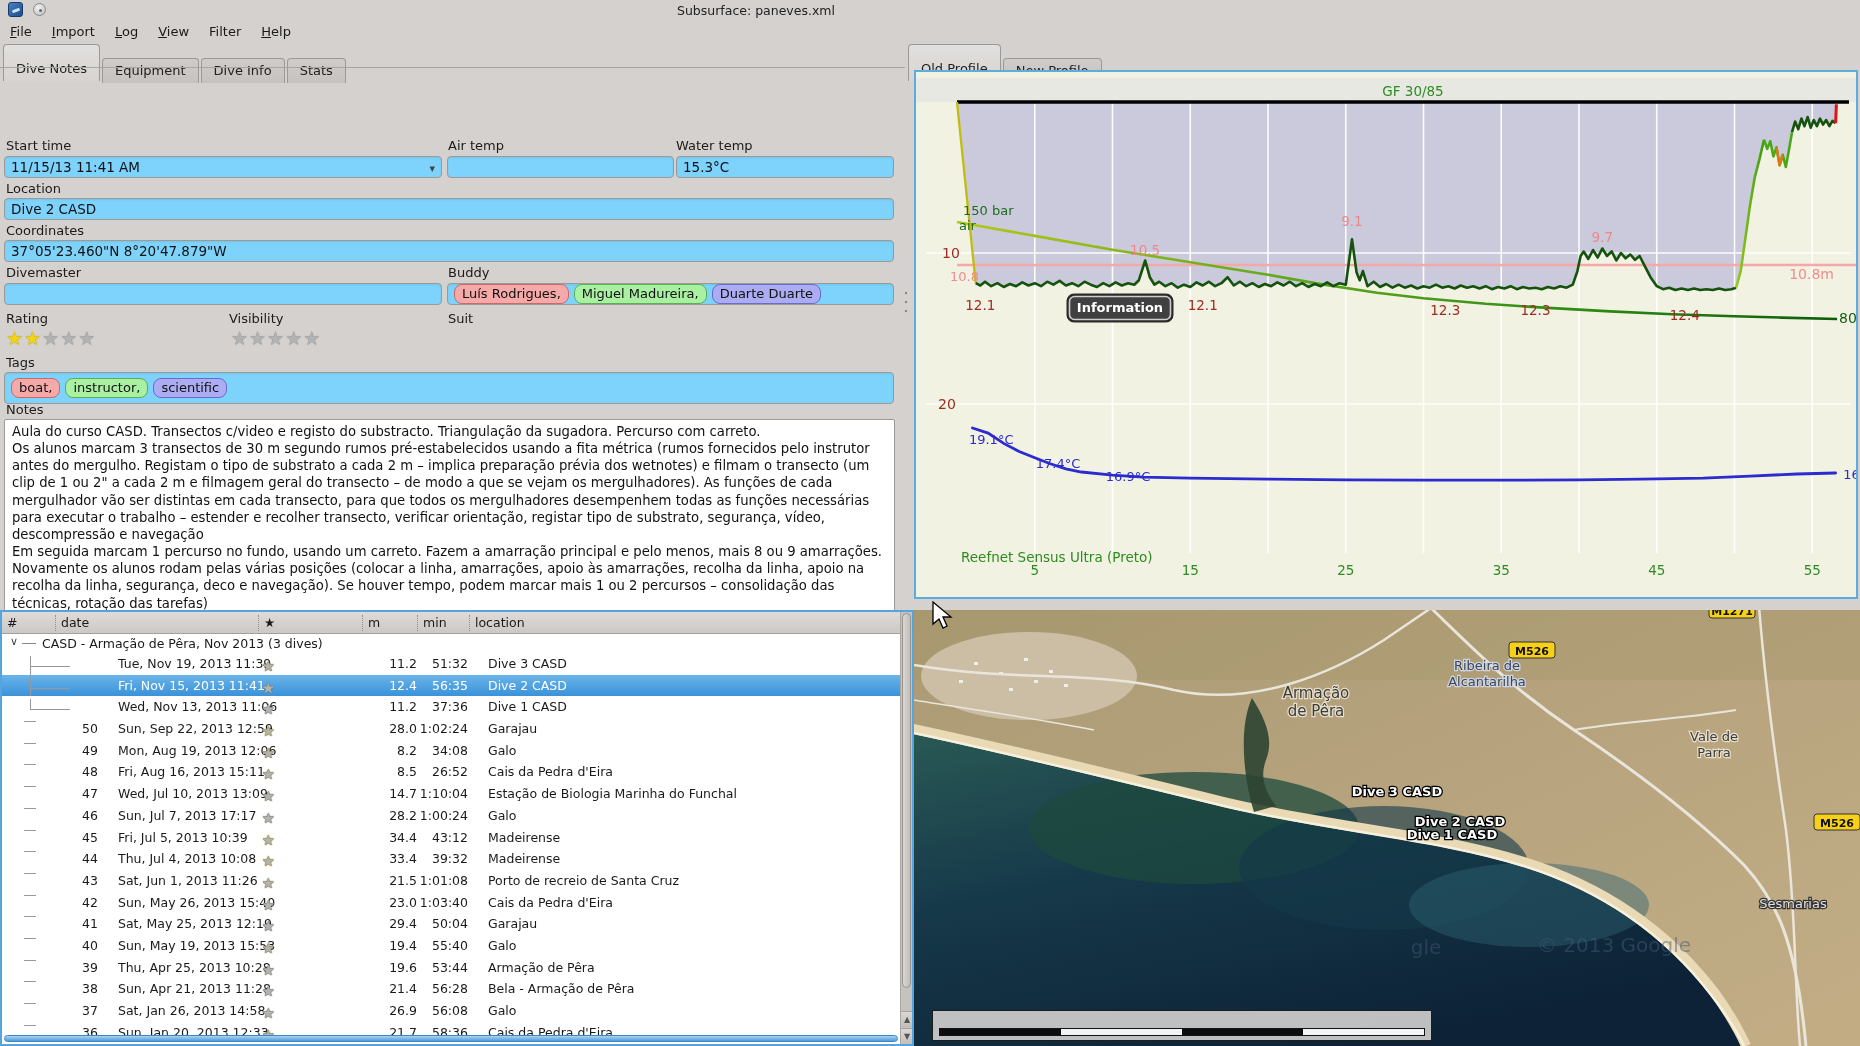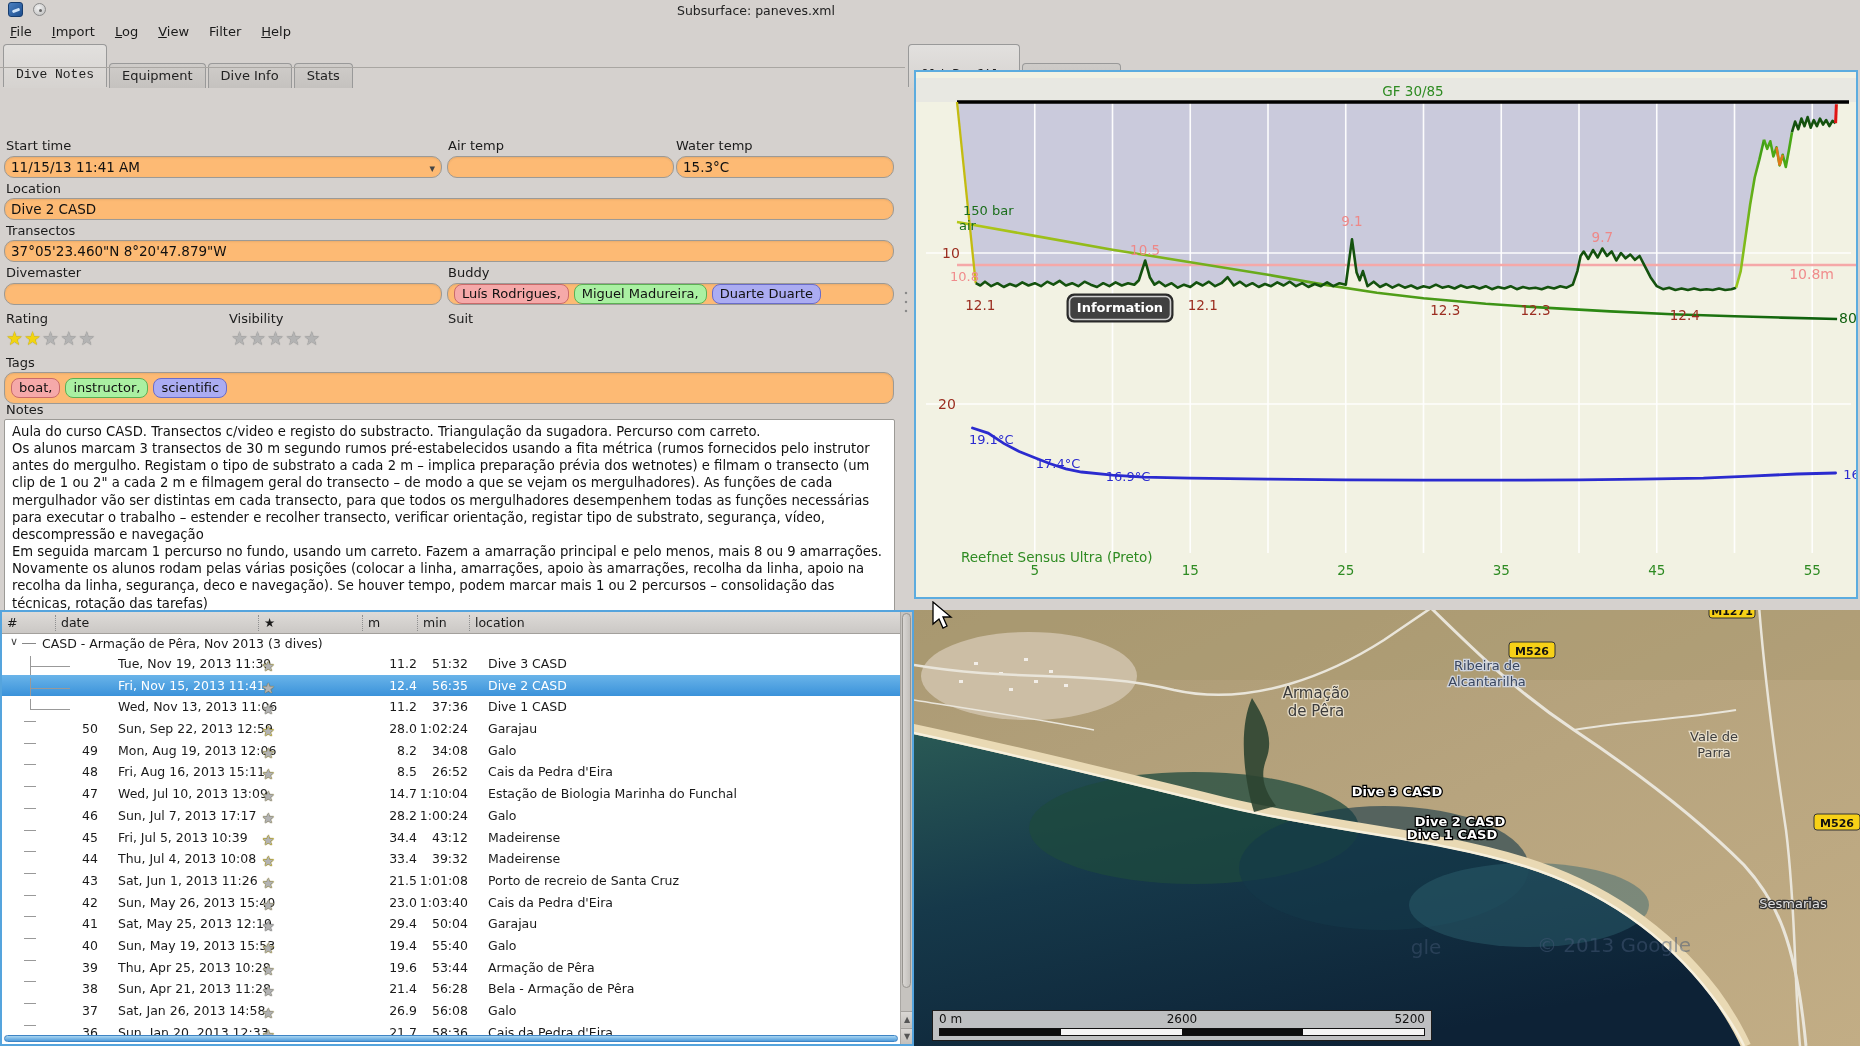--- a/index.html
+++ b/index.html
@@ -18,27 +18,27 @@
   .menu-item { display:inline-block; padding:3px 10px 4px 10px; font-size:13px; cursor:default; }
   .menu-item u { text-decoration:underline; }
 
   
   .tabbar { position:absolute; height:24px; }
   #left-tabs  { left:3px; top:44px; }
   #right-tabs { left:908px; top:44px; }
   .tab { display:inline-block; padding:4px 12px 5px 12px; font-size:13px; margin-right:2px;
          background:linear-gradient(#cfccc9,#c5c2bf); border:1px solid #999; border-bottom:none;
          border-radius:4px 4px 0 0; color:#222; position:relative; top:2px; }
-  .tab.active { background:linear-gradient(#e2e0de,#d6d3d0); top:0; padding-top:22px; box-shadow:0 1px 0 #d6d3d0;font-family:Liberation Mono, monospace; }
+  .tab.active { background:linear-gradient(#e2e0de,#d6d3d0); top:0; padding-top:16px; box-shadow:0 1px 0 #d6d3d0; }
   .tabline-left  { position:absolute; left:0; top:67px; width:905px; height:1px; background:#a9a6a2; }
 
   
   .form { position:absolute; left:0; top:68px; width:905px; height:540px; }
   .lbl { position:absolute; font-size:13px; color:#1b1b1b; }
-  .inp { position:absolute; background:#fdba74; border:1px solid #9c9a96; border-radius:10px;
+  .inp { position:absolute; background:#7dd3fc; border:1px solid #9c9a96; border-radius:4px;
          font-size:13.5px; padding:2px 6px; height:22px; line-height:17px; color:#111;
          box-shadow:inset 0 1px 2px rgba(0,0,0,0.08); white-space:nowrap; overflow:hidden; }
   .combo .arrow { position:absolute; right:6px; top:3px; font-size:11px; color:#444; }
   .chipfield { display:flex; align-items:center; padding-top:1px; }
   .chip { display:inline-block; margin-right:5px; padding:0px 7px 1px 7px; border-radius:8px; font-size:13px; line-height:17px; border:1px solid; }
   .chip.pink  { background:#f5a9a9; border-color:#c96a6a; }
   .chip.green { background:#aaf0a2; border-color:#5cb054; }
   .chip.blue  { background:#abacf2; border-color:#6a6cc9; }
   .stars { position:absolute; letter-spacing:1px; font-size:19px; line-height:19px; }
   .star-f { color:#f2d410; text-shadow:0 0 1px #8a7a00; }
@@ -119,21 +119,21 @@
   <div class="inp combo" style="left:4px;top:88px;width:438px">
     <span>11/15/13 11:41 AM</span>
     <span class="arrow">▾</span>
   </div>
   <div class="inp" style="left:447px;top:88px;width:227px"></div>
   <div class="inp" style="left:676px;top:88px;width:218px">15.3°C</div>
 
   <span class="lbl" style="left:6px;top:113px">Location</span>
   <div class="inp" style="left:4px;top:130px;width:890px">Dive 2 CASD</div>
 
-  <span class="lbl" style="left:6px;top:155px">Transectos</span>
+  <span class="lbl" style="left:6px;top:155px">Coordinates</span>
   <div class="inp" style="left:4px;top:172px;width:890px">37°05'23.460"N 8°20'47.879"W</div>
 
   <span class="lbl" style="left:6px;top:197px">Divemaster</span>
   <span class="lbl" style="left:448px;top:197px">Buddy</span>
   <div class="inp" style="left:4px;top:215px;width:438px"></div>
   <div class="inp chipfield" style="left:447px;top:215px;width:447px" id="buddy-box">
       <span class="chip pink">Luís Rodrigues,</span>
       <span class="chip green">Miguel Madureira,</span>
       <span class="chip blue">Duarte Duarte</span>
     </div>
@@ -600,25 +600,20 @@
           <text x="818" y="5" font-family="DejaVu Sans, sans-serif" text-anchor="middle" font-size="11" font-weight="bold" fill="#111">M1271</text>
         </g>
         <text x="483" y="186" font-family="DejaVu Sans, sans-serif" text-anchor="middle" fill="#ffffff" stroke="#000000" stroke-width="2.6" paint-order="stroke" font-size="13" font-weight="bold">Dive 3 CASD</text>
         <text x="546" y="216" font-family="DejaVu Sans, sans-serif" text-anchor="middle" fill="#ffffff" stroke="#000000" stroke-width="2.6" paint-order="stroke" font-size="13" font-weight="bold">Dive 2 CASD</text>
         <text x="538" y="229" font-family="DejaVu Sans, sans-serif" text-anchor="middle" fill="#ffffff" stroke="#000000" stroke-width="2.6" paint-order="stroke" font-size="13" font-weight="bold">Dive 1 CASD</text>
         <text x="700" y="342" font-family="DejaVu Sans, sans-serif" text-anchor="middle" fill="rgba(70,90,120,0.5)" font-size="20">© 2013 Google</text>
         <text x="512" y="344" font-family="DejaVu Sans, sans-serif" text-anchor="middle" fill="rgba(70,90,120,0.45)" font-size="20">gle</text>
       </g>
   </svg>
   <div class="scalebar">
-    <div class="sb-labels">
-      <span class="l">0 m</span>
-      <span class="m">2600</span>
-      <span class="r">5200</span>
-    </div>
     <div class="sb-bar">
         <i></i>
         <i></i>
         <i></i>
         <i></i>
       </div>
   </div>
 </div>
 
 <div class="split-dots"></div>

